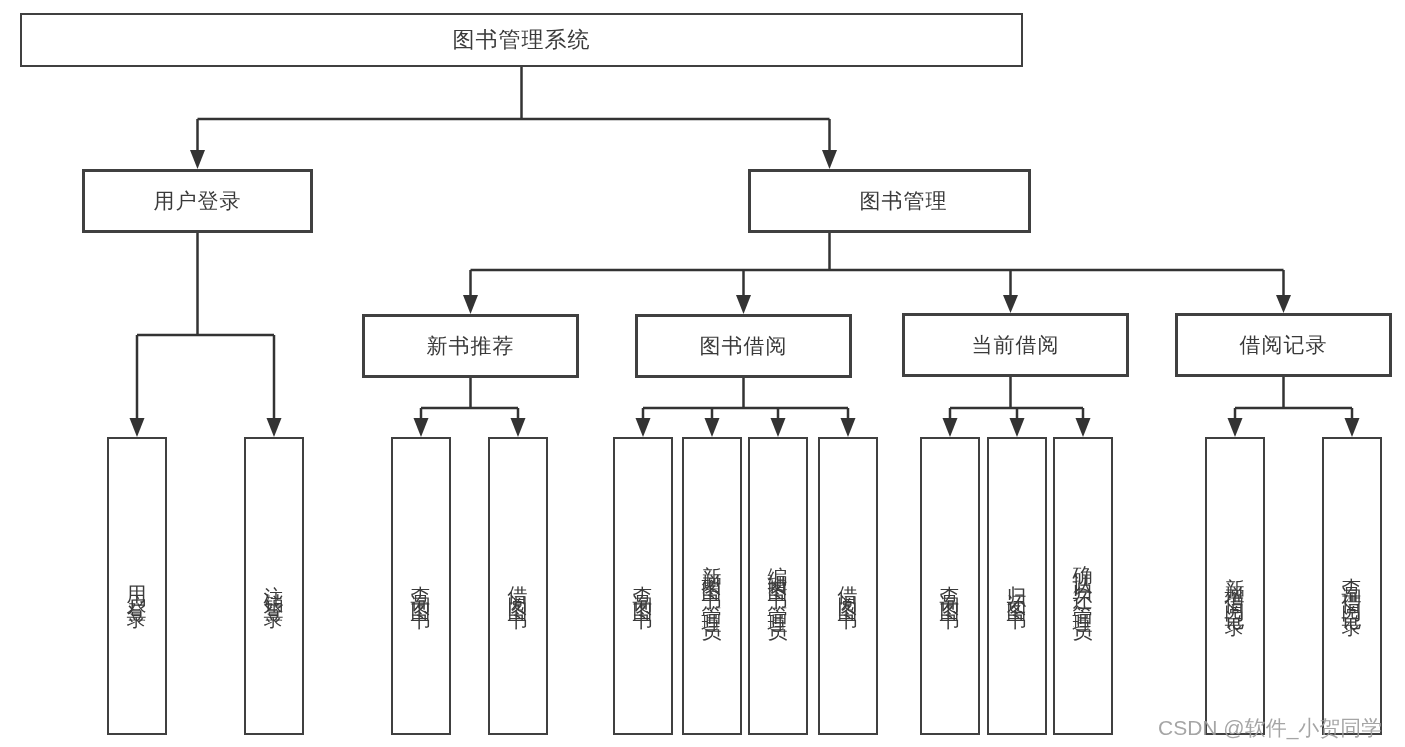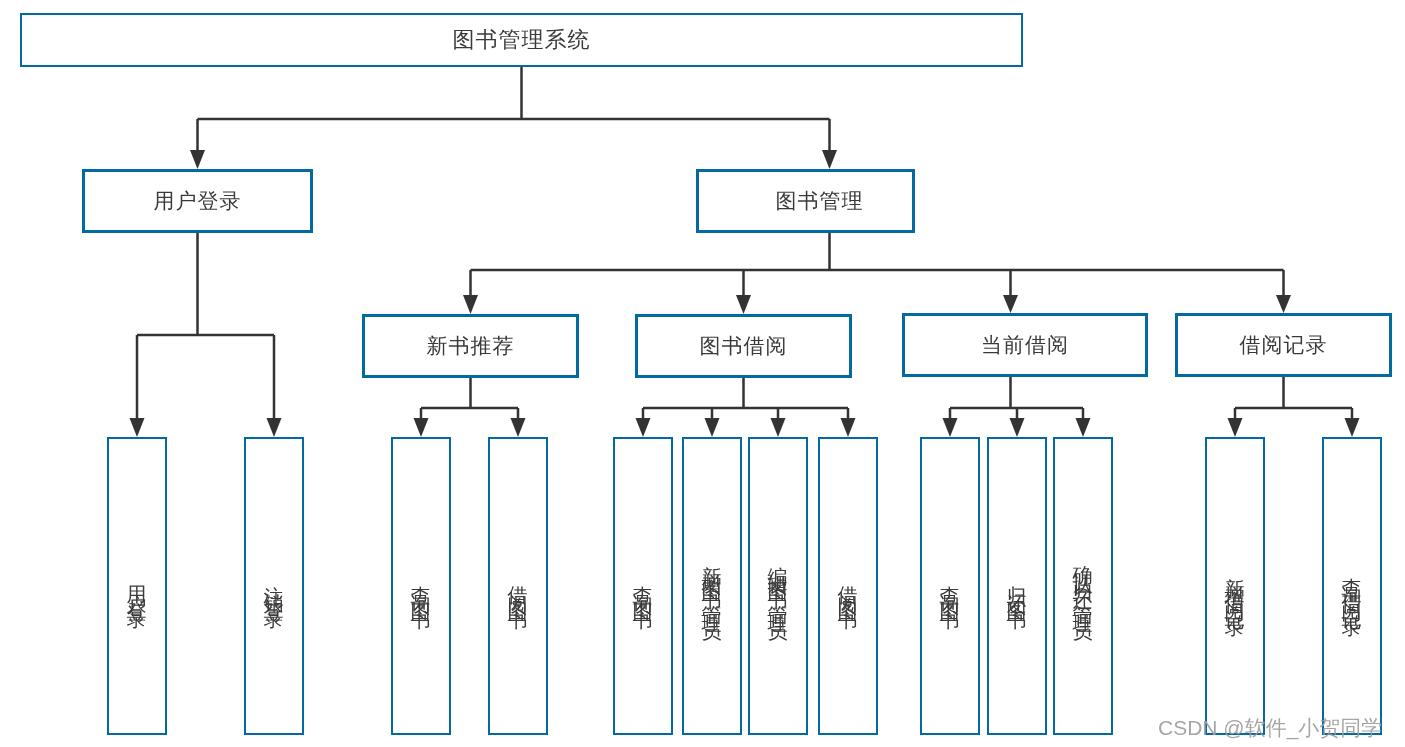--- a/index.html
+++ b/index.html
@@ -19,21 +19,21 @@
     position: absolute;
     left: 0;
     top: 0;
     width: 1405px;
     height: 747px;
     z-index: 1;
   }
   .box {
     position: absolute;
     background: #ffffff;
-    border: 2px solid #0369a1;
+    border: 2px solid #404040;
     color: #3a3a3a;
     display: flex;
     align-items: center;
     justify-content: center;
     box-sizing: border-box;
     z-index: 2;
   }
   .box.h {
     font-size: 21px;
     letter-spacing: 1px;
@@ -141,31 +141,31 @@
     </g>
   </svg>
 
   <div class="box h root" style="left:20px; top:13px; width:1003px; height:54px;">
     <span>图书管理系统</span>
   </div>
 
   <div class="box h lvl2" style="left:82px; top:169px; width:231px; height:64px;">
     <span>用户登录</span>
   </div>
-  <div class="box h lvl2" style="left:696px; top:169px; width:219px; height:64px;padding-left:28px;">
+  <div class="box h lvl2" style="left:748px; top:169px; width:283px; height:64px;padding-left:28px;">
     <span>图书管理</span>
   </div>
 
   <div class="box h lvl3" style="left:362px; top:314px; width:217px; height:64px;">
     <span>新书推荐</span>
   </div>
   <div class="box h lvl3" style="left:635px; top:314px; width:217px; height:64px;">
     <span>图书借阅</span>
   </div>
-  <div class="box h lvl3" style="left:902px; top:313px; width:246px; height:64px;">
+  <div class="box h lvl3" style="left:902px; top:313px; width:227px; height:64px;">
     <span>当前借阅</span>
   </div>
   <div class="box h lvl3" style="left:1175px; top:313px; width:217px; height:64px;">
     <span>借阅记录</span>
   </div>
 
   <div class="box leaf" style="left:107px; top:437px; width:60px; height:298px;">
     <span>用户登录</span>
   </div>
   <div class="box leaf" style="left:244px; top:437px; width:60px; height:298px;">

